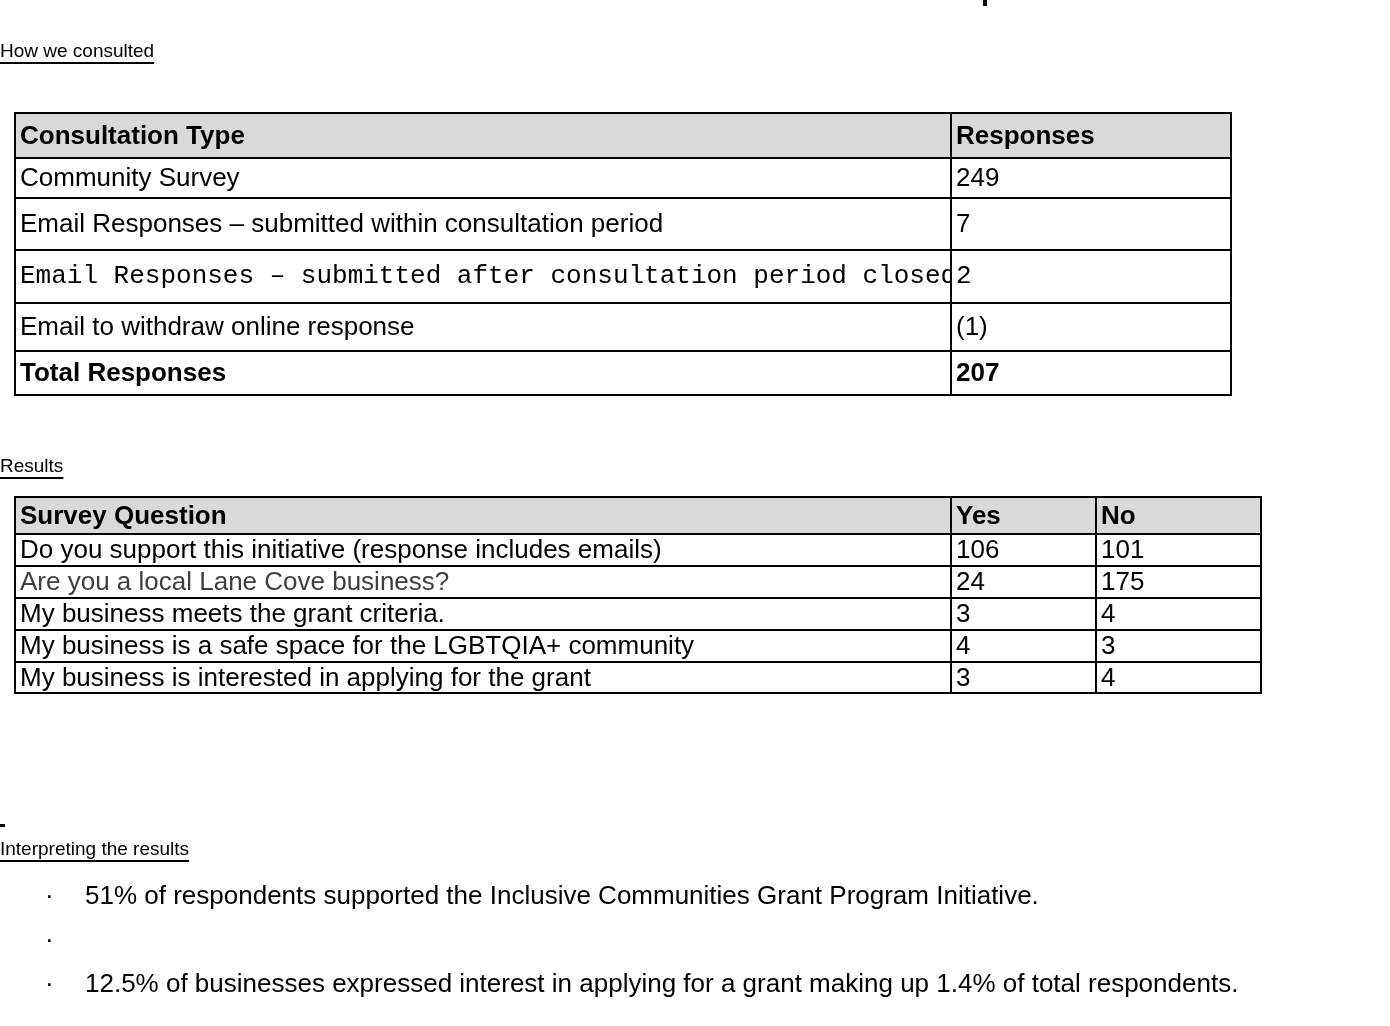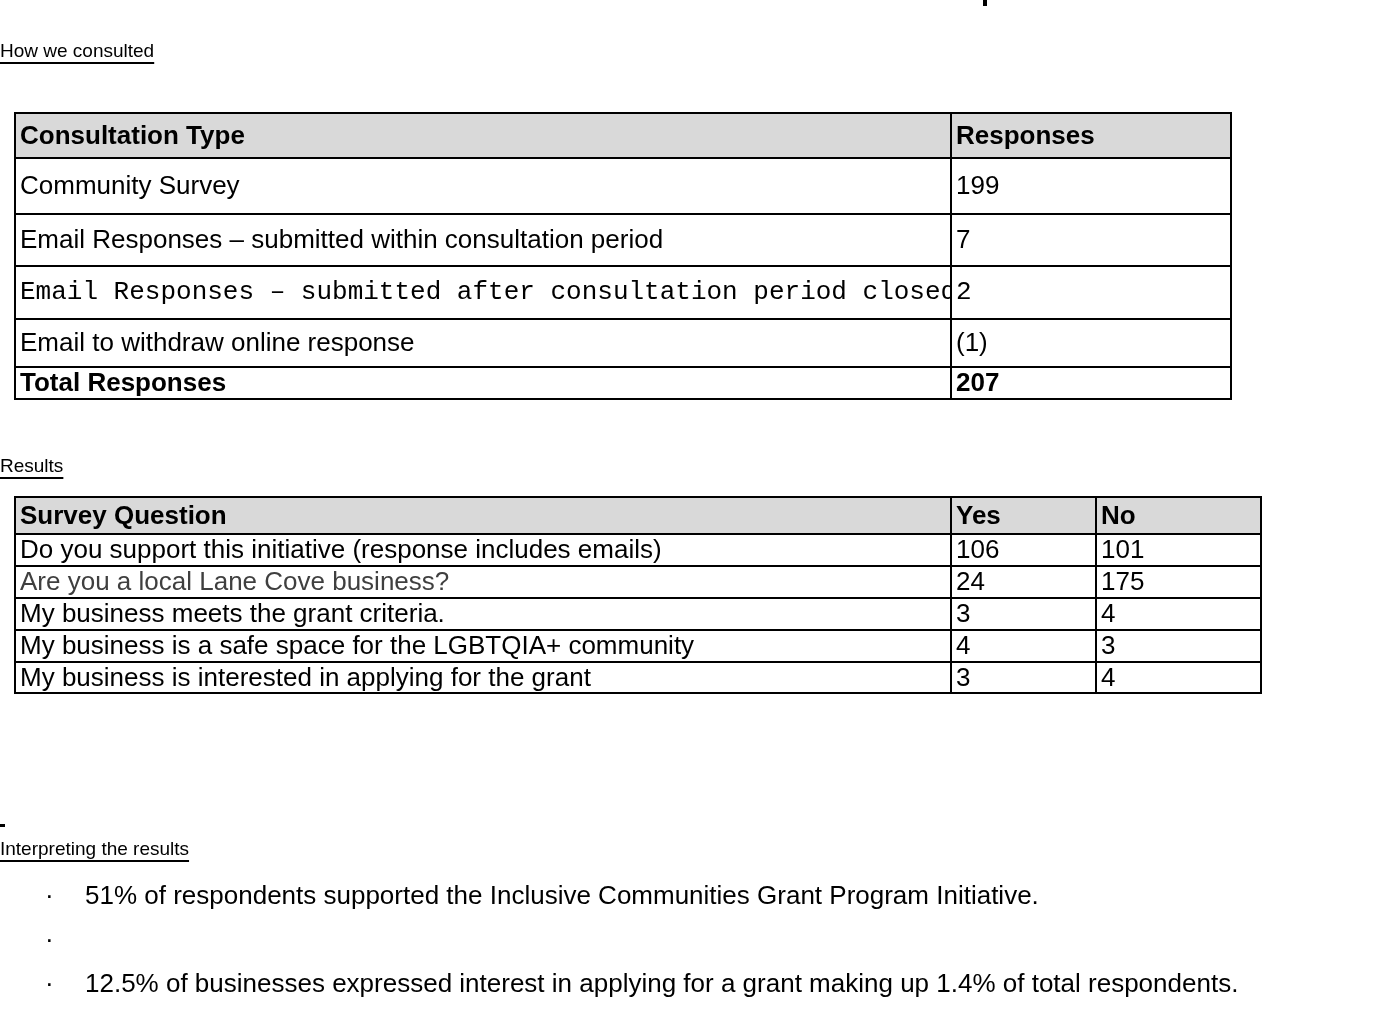--- a/index.html
+++ b/index.html
@@ -29,25 +29,25 @@
   }
   td,th{
     border:2px solid #000;font-size:26px;line-height:1.15;
     padding:0 6px 0 4px;text-align:left;vertical-align:middle;
     white-space:nowrap;overflow:hidden;
   }
   th{background:var(--table-header-bg,#d9d9d9);font-weight:bold;}
   #consultation-table{left:14px;top:112px;width:1216px;}
   #results-table{left:14px;top:496px;width:1246px;}
   #consultation-table tr.hdr{height:45px;}
-  #consultation-table tr.r0{height:56px;}
+  #consultation-table tr.r0{height:40px;}
   #consultation-table tr.r1{height:52px;}
   #consultation-table tr.r2{height:53px;font-family:Liberation Mono, monospace;}
   #consultation-table tr.r3{height:48px;}
-  #consultation-table tr.total{height:32px;}
+  #consultation-table tr.total{height:44px;}
   #consultation-table tr.total td{font-weight:bold;}
   #results-table tr.hdr{height:37px;}
   #results-table tr{height:20px;}
   td.muted{color:var(--muted-question-text,#3f3f3f);}
   .bullet-item{position:absolute;left:0;width:1390px;height:32px;font-size:26px;line-height:30px;white-space:nowrap;}
   #bullet-0{top:880px;}
   #bullet-1{top:924px;}
   #bullet-2{top:968px;}
   .bullet-dot{position:absolute;left:45px;top:0;}
   .bullet-text{position:absolute;left:85px;top:0;}
@@ -64,21 +64,21 @@
       <col style="width:936px">
       <col style="width:280px">
     </colgroup>
   <tbody>
       <tr class="hdr">
     <th>Consultation Type</th>
     <th>Responses</th>
   </tr>
   <tr class="r0">
     <td>Community Survey</td>
-    <td>199</td>
+    <td>249</td>
   </tr>
   <tr class="r1">
     <td>Email Responses – submitted within consultation period</td>
     <td>7</td>
   </tr>
   <tr class="r2">
     <td>Email Responses – submitted after consultation period closed</td>
     <td>2</td>
   </tr>
   <tr class="r3">

